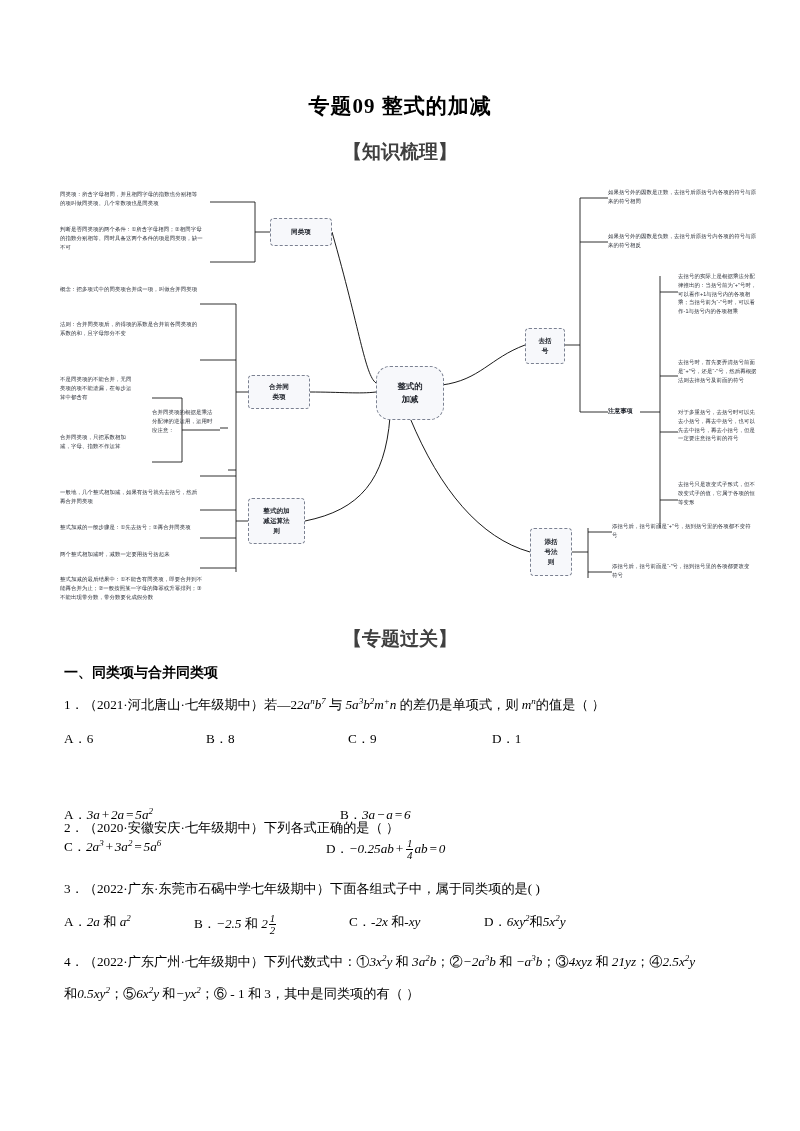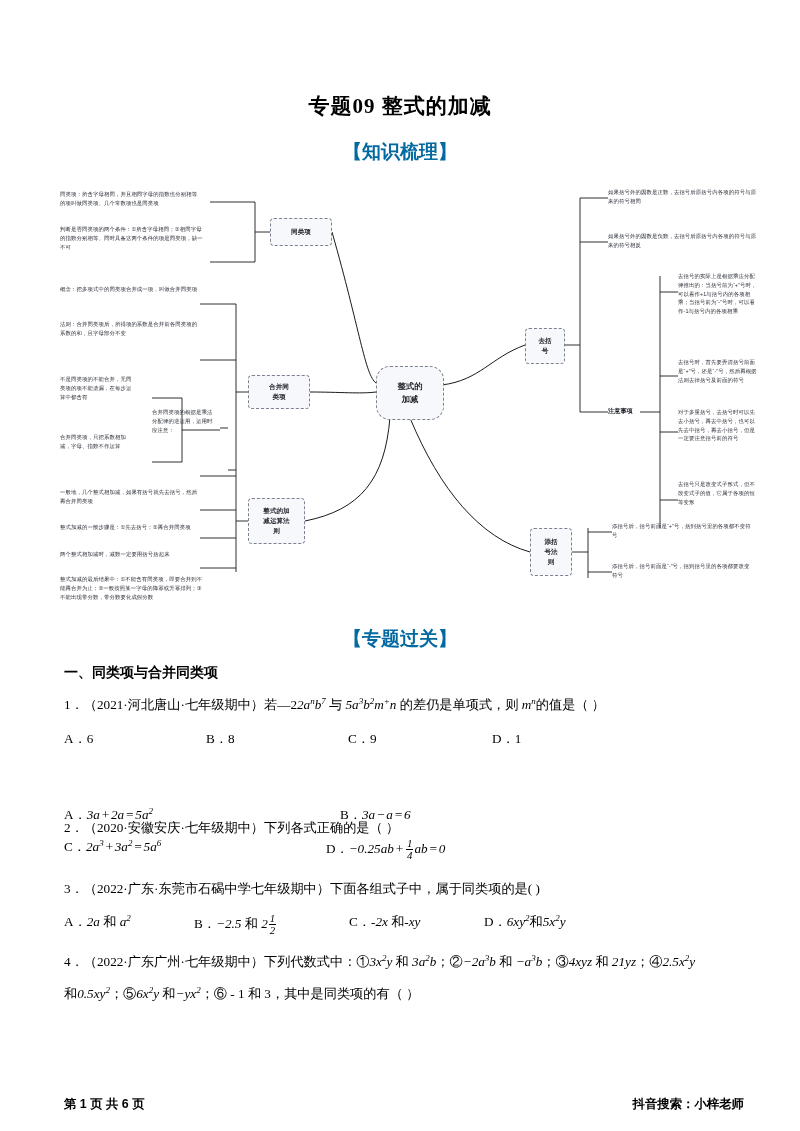--- a/index.html
+++ b/index.html
@@ -23,21 +23,21 @@
     text-align:center;
     font-size:21px;
     font-weight:bold;
     letter-spacing:1px;
     margin:0;
     position:absolute;
     top:92px;left:0;right:0;
   }
   .section-banner{
     text-align:center;
-    color:#0369a1;
+    color:#404040;
     font-weight:bold;
     font-size:19px;
     position:absolute;
     left:0;right:0;
   }
   .banner-1{top:139px;}
   .banner-2{top:626px;}
 
   
   .mindmap{
@@ -305,18 +305,14 @@
     <span class="opt" style="left:420px;"><span>D．</span><span class="mi">6xy<sup>2</sup></span>和<span class="mi">5x<sup>2</sup>y</span></span>
   </div>
 
   <div class="q" style="top:952px;">
     <span>4．</span><span>（2022·广东广州·七年级期中）</span><span>下列代数式中：</span>①<span class="mi">3x<sup>2</sup>y</span> 和 <span class="mi">3a<sup>2</sup>b</span>；②<span class="mi">−2a<sup>3</sup>b</span> 和 <span class="mi">−a<sup>3</sup>b</span>；③<span class="mi">4xyz</span> 和 <span class="mi">21yz</span>；④<span class="mi">2.5x<sup>2</sup>y</span>
   </div>
   <div class="q" style="top:984px;">
     和<span class="mi">0.5xy<sup>2</sup></span>；⑤<span class="mi">6x<sup>2</sup>y</span> 和<span class="mi">−yx<sup>2</sup></span>；⑥ - 1 和 3<span>，其中是同类项的有（          ）</span>
   </div>
 
-  <div class="footer">
-    <span>第 1 页  共 6 页</span>
-    <span>抖音搜索：小梓老师</span>
-  </div>
 
 </div>
 
 </body></html>

